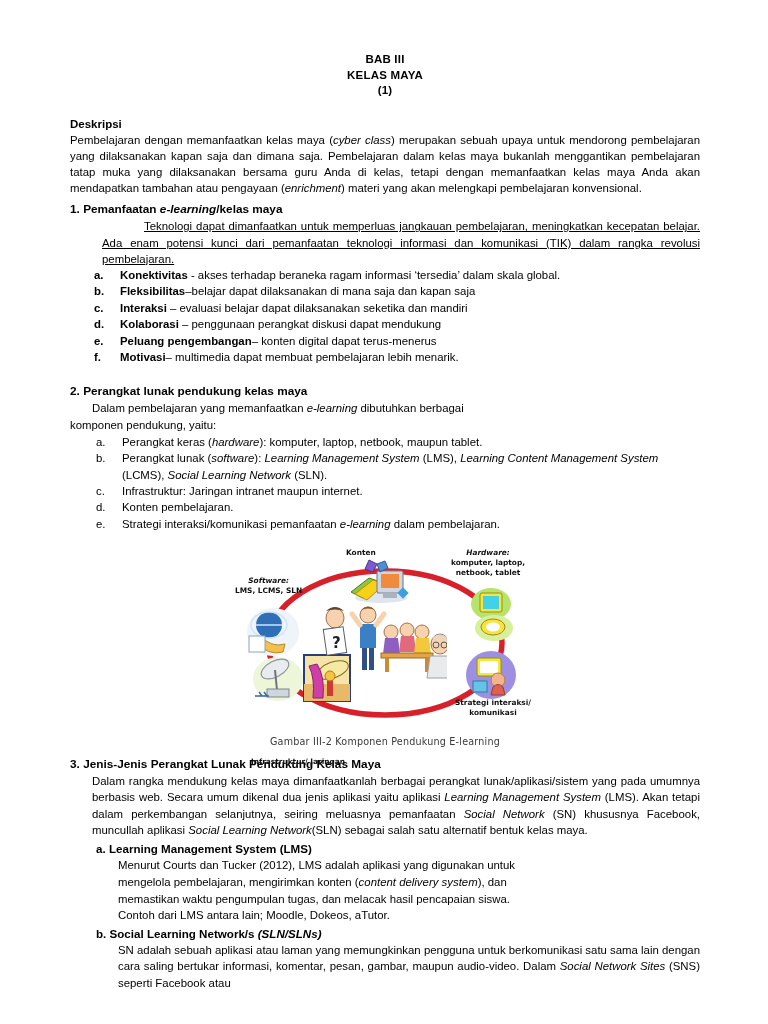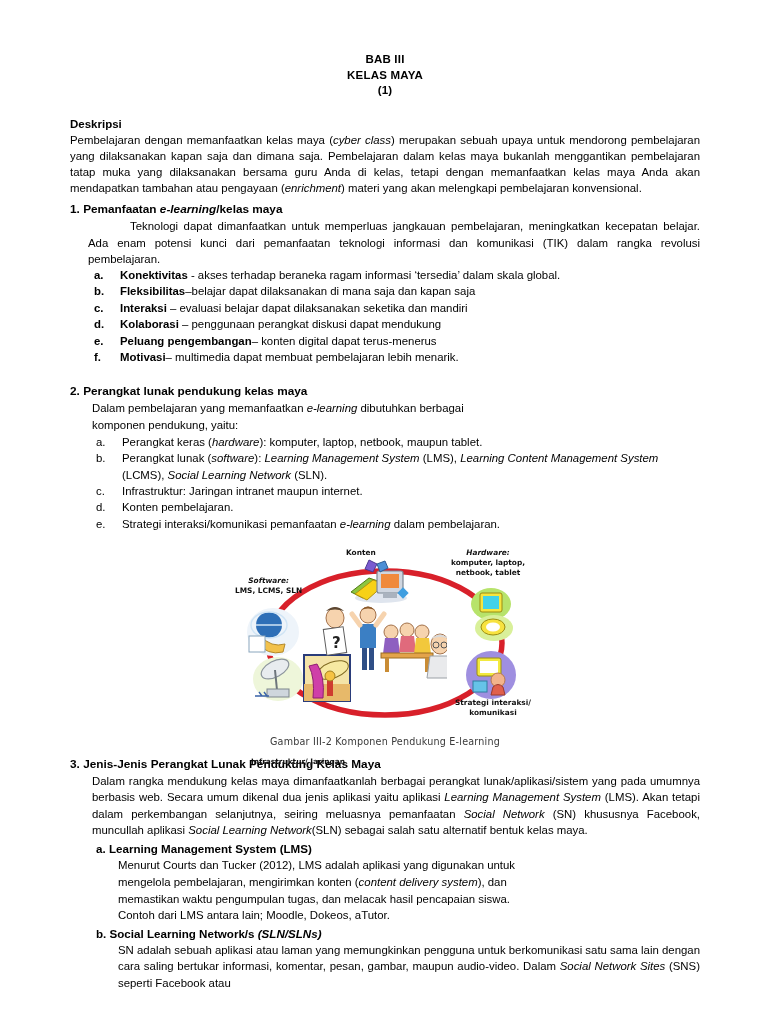--- a/index.html
+++ b/index.html
@@ -135,21 +135,21 @@
     <div class="doc-title">
       <div>BAB III</div>
       <div>KELAS MAYA</div>
       <div>(1)</div>
     </div>
 
     <div class="sec-label" style="margin-top:17px;">Deskripsi</div>
     <p class="para just"><span>Pembelajaran dengan memanfaatkan kelas maya (</span><span class="it">cyber class</span><span>) merupakan sebuah upaya untuk mendorong pembelajaran yang dilaksanakan kapan saja dan dimana saja. Pembelajaran dalam kelas maya bukanlah menggantikan pembelajaran tatap muka yang dilaksanakan bersama guru Anda di kelas, tetapi dengan memanfaatkan kelas maya Anda akan mendapatkan tambahan atau pengayaan (</span><span class="it">enrichment</span><span>) materi yang akan melengkapi pembelajaran konvensional.</span></p>
 
     <div class="numhead"><span>1.</span> <span>Pemanfaatan </span><span class="it">e-learning</span><span>/kelas maya</span></div>
-    <p class="para just indent-first" style="margin-left:18px;">Teknologi dapat dimanfaatkan untuk memperluas jangkauan pembelajaran, meningkatkan kecepatan belajar. Ada enam potensi kunci dari pemanfaatan teknologi informasi dan komunikasi (TIK) dalam rangka revolusi pembelajaran.</p>
+    <p class="para just indent-first" style="margin-left:32px;text-decoration:underline;">Teknologi dapat dimanfaatkan untuk memperluas jangkauan pembelajaran, meningkatkan kecepatan belajar. Ada enam potensi kunci dari pemanfaatan teknologi informasi dan komunikasi (TIK) dalam rangka revolusi pembelajaran.</p>
 
     <div class="list-a">
       <div class="alpha-item">
         <span class="marker">a.</span>
         <span class="body"><b>Konektivitas</b><span> - akses terhadap beraneka ragam informasi ‘tersedia’ dalam skala global.</span></span>
       </div>
       <div class="alpha-item">
         <span class="marker">b.</span>
         <span class="body"><b>Fleksibilitas</b><span>–belajar dapat dilaksanakan di mana saja dan kapan saja</span></span>
       </div>
@@ -166,21 +166,21 @@
         <span class="body"><b>Peluang pengembangan</b><span>– konten digital dapat terus-menerus</span></span>
       </div>
       <div class="alpha-item">
         <span class="marker">f.</span>
         <span class="body"><b>Motivasi</b><span>– multimedia dapat membuat pembelajaran lebih menarik.</span></span>
       </div>
     </div>
 
     <div class="numhead" style="margin-top:18px;"><span>2.</span> <span>Perangkat lunak pendukung kelas maya</span></div>
     <p class="para left" style="margin-left:22px;"><span>Dalam pembelajaran yang memanfaatkan </span><span class="it">e-learning</span><span> dibutuhkan berbagai</span></p>
-    <p class="para left" style="margin-left:22px;">komponen pendukung, yaitu:</p>
+    <p class="para left" style="">komponen pendukung, yaitu:</p>
 
     <div class="list-b" style="margin-top:1px;">
       <div class="alpha-item">
         <span class="marker light">a.</span>
         <span class="body rich"><span>Perangkat keras (</span><span class="it">hardware</span><span>): komputer, laptop, netbook, maupun tablet.</span></span>
       </div>
       <div class="alpha-item">
         <span class="marker light">b.</span>
         <span class="body rich"><span>Perangkat lunak (</span><span class="it">software</span><span>): </span><span class="it">Learning Management System</span><span> (LMS), </span><span class="it">Learning Content Management System</span><span> (LCMS), </span><span class="it">Social Learning Network</span><span> (SLN).</span></span>
       </div>

